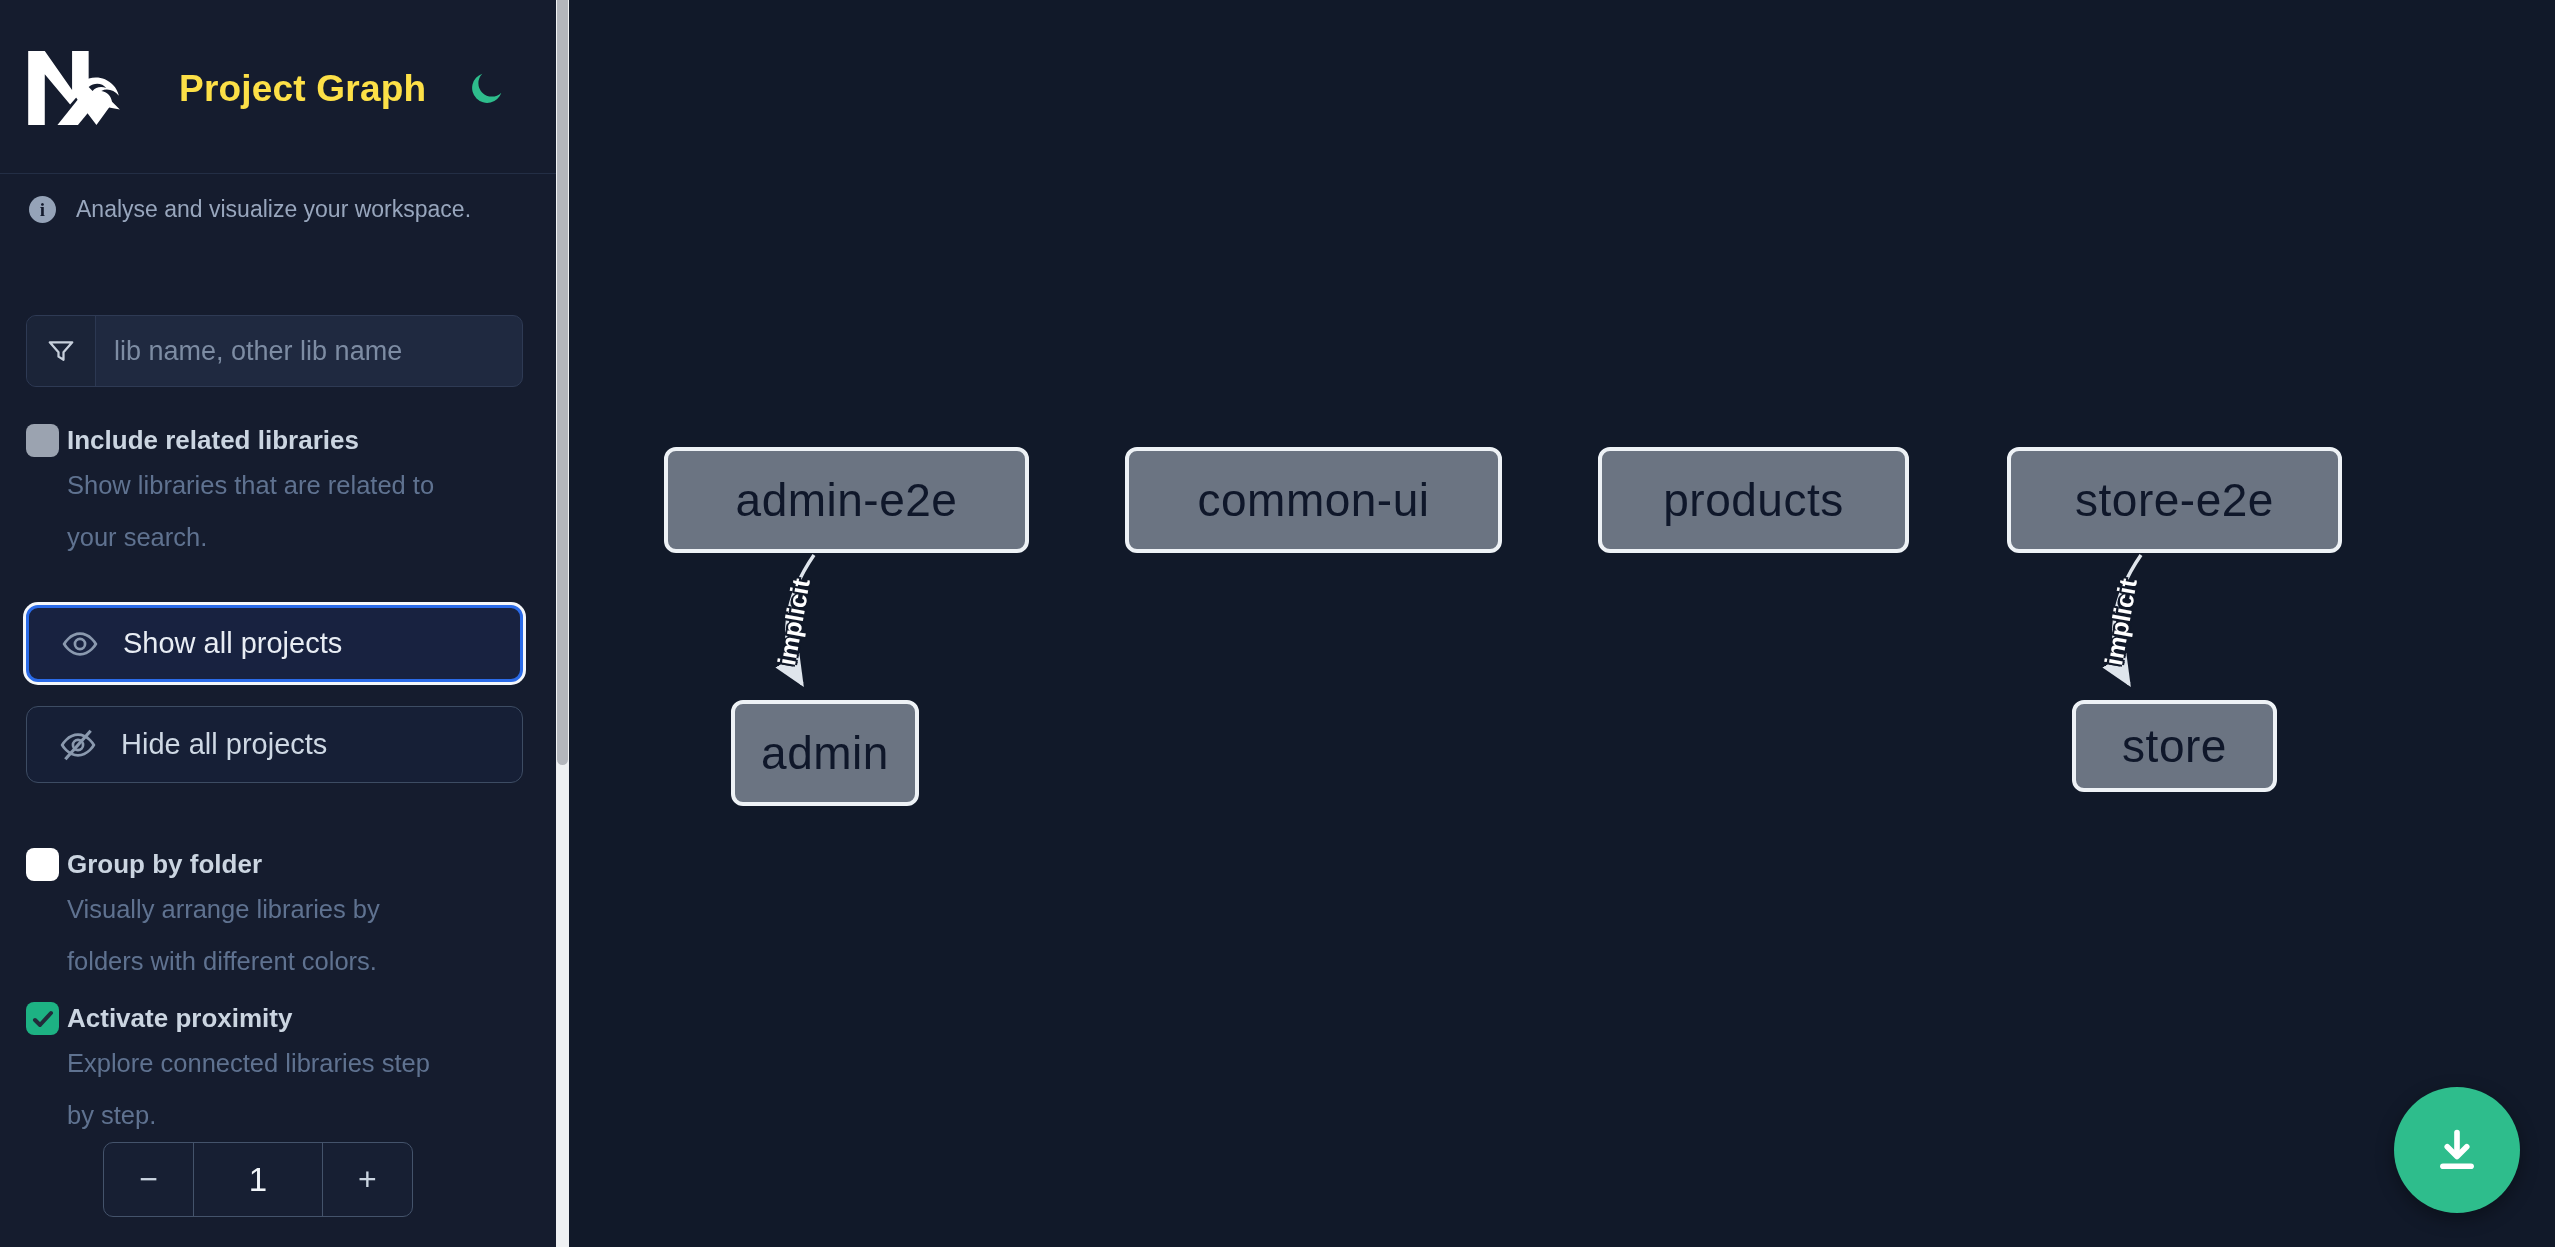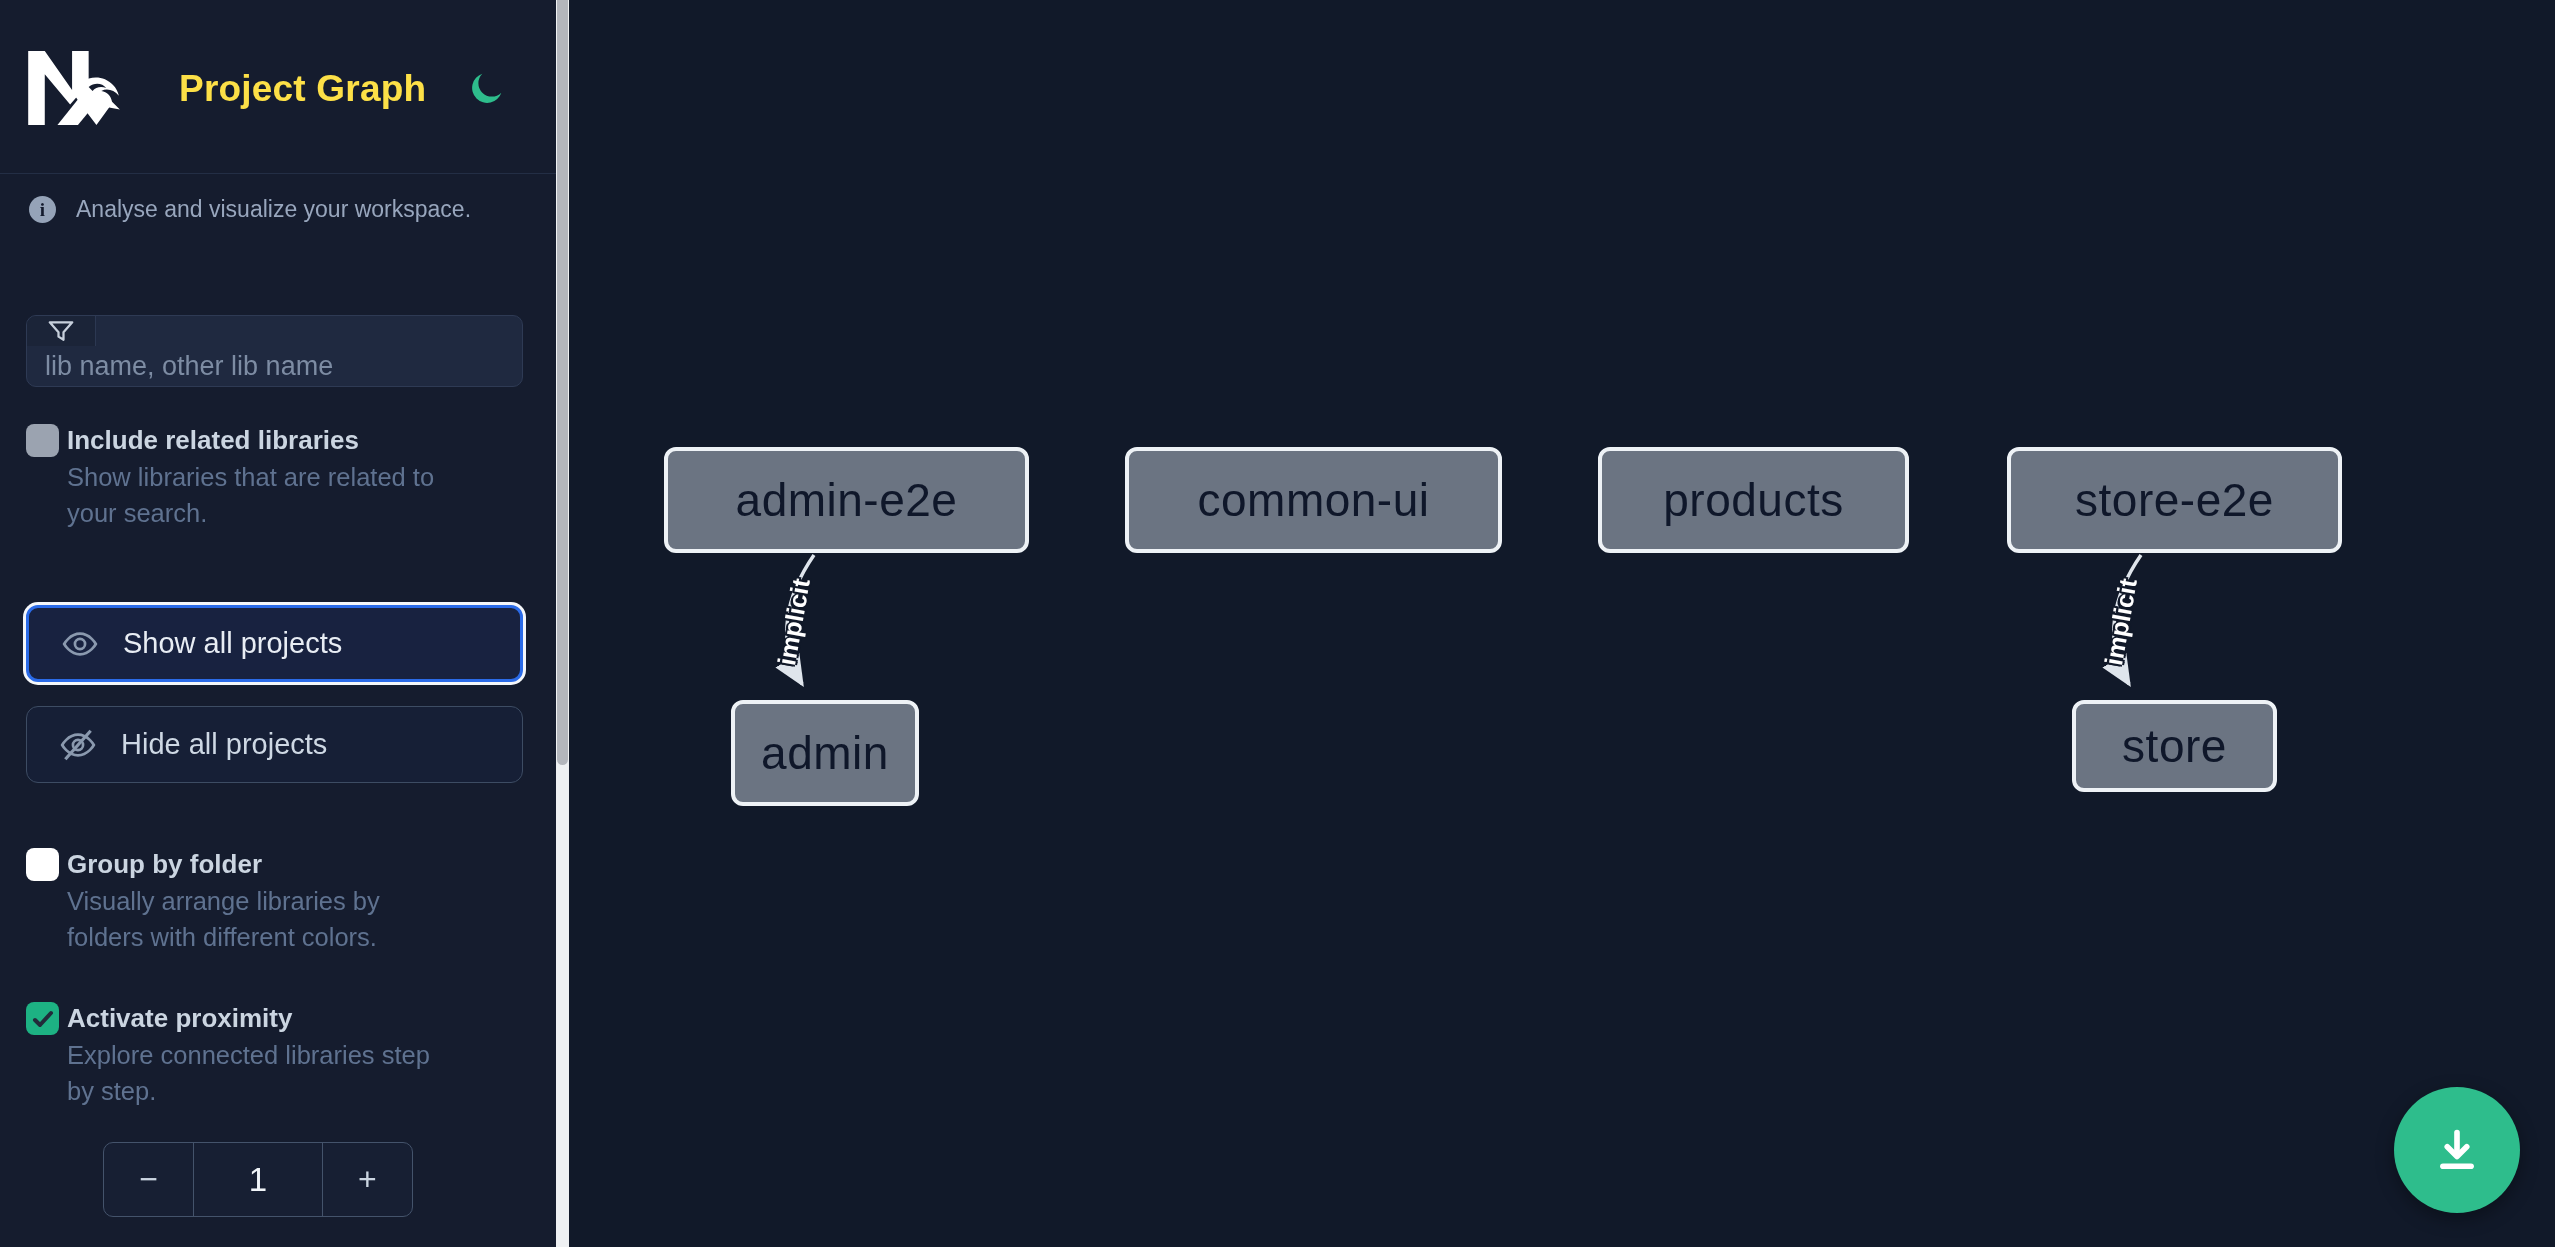--- a/index.html
+++ b/index.html
@@ -20,37 +20,37 @@
                     background:#232e45; }
 
   .tagline-row { position:absolute; left:29px; top:196px; display:flex; align-items:center; }
   .info-ic { width:27px; height:27px; border-radius:50%; background:#95a3b8; color:#141b2d;
              font-weight:700; font-size:19px; display:flex; align-items:center;
              justify-content:center; font-family:"Liberation Serif", serif; }
   .tagline { margin-left:20px; font-size:23px; color:#98a6bd; }
 
   .search { position:absolute; left:26px; top:315px; width:497px; height:72px;
             background:#1f2940; border:1px solid #2e3a54; border-radius:10px;
-            display:flex; align-items:stretch; overflow:hidden;flex-direction:column; }
+            display:flex; align-items:stretch; overflow:hidden; }
   .search-ic { width:69px; display:flex; align-items:center; justify-content:center;
                background:#1b2438; border-right:1px solid #2c3852; }
   .search input { flex:1; background:transparent; border:none; outline:none;
                   padding:0 18px; font-size:27px; color:#e2e8f0;
                   font-family:"Liberation Sans", sans-serif; }
   .search input::placeholder { color:#7d8ca3; }
 
   .opt { position:absolute; left:26px; display:flex; align-items:flex-start; }
   .cb { width:33px; height:33px; border-radius:8px; flex:0 0 33px; margin-top:2px;
         cursor:pointer; display:flex; align-items:center; justify-content:center; }
   .cb-gray  { background:#9ba3b0; }
   .cb-white { background:#ffffff; }
   .cb-green { background:#1db283; }
   .opt-text { margin-left:8px; width:420px; }
   .opt-label { font-size:26px; font-weight:700; color:#cbd5e1; line-height:37px; cursor:pointer; }
-  .opt-desc { font-size:25.5px; color:#5f7290; line-height:36px; white-space:pre-line; }
+  .opt-desc { font-size:25.5px; color:#5f7290; line-height:52px; white-space:pre-line; }
 
   .action-btn { position:absolute; left:26px; width:497px; height:77px; border-radius:12px;
                 background:#161f36; display:flex; align-items:center; cursor:pointer;
                 border:1px solid #3d4c63; padding:0 0 0 32px; }
   .action-btn .a-label { margin-left:24px; font-size:29px; font-weight:500; color:#ced8e4;
                          font-family:"Liberation Sans", sans-serif; }
   .action-btn.focused { border:3px solid #2b6be8; box-shadow:0 0 0 3px #f5f7fa;
                         background:#182档240; background:#182240; }
   .action-btn.focused .a-label { color:#e8edf4; }
 

